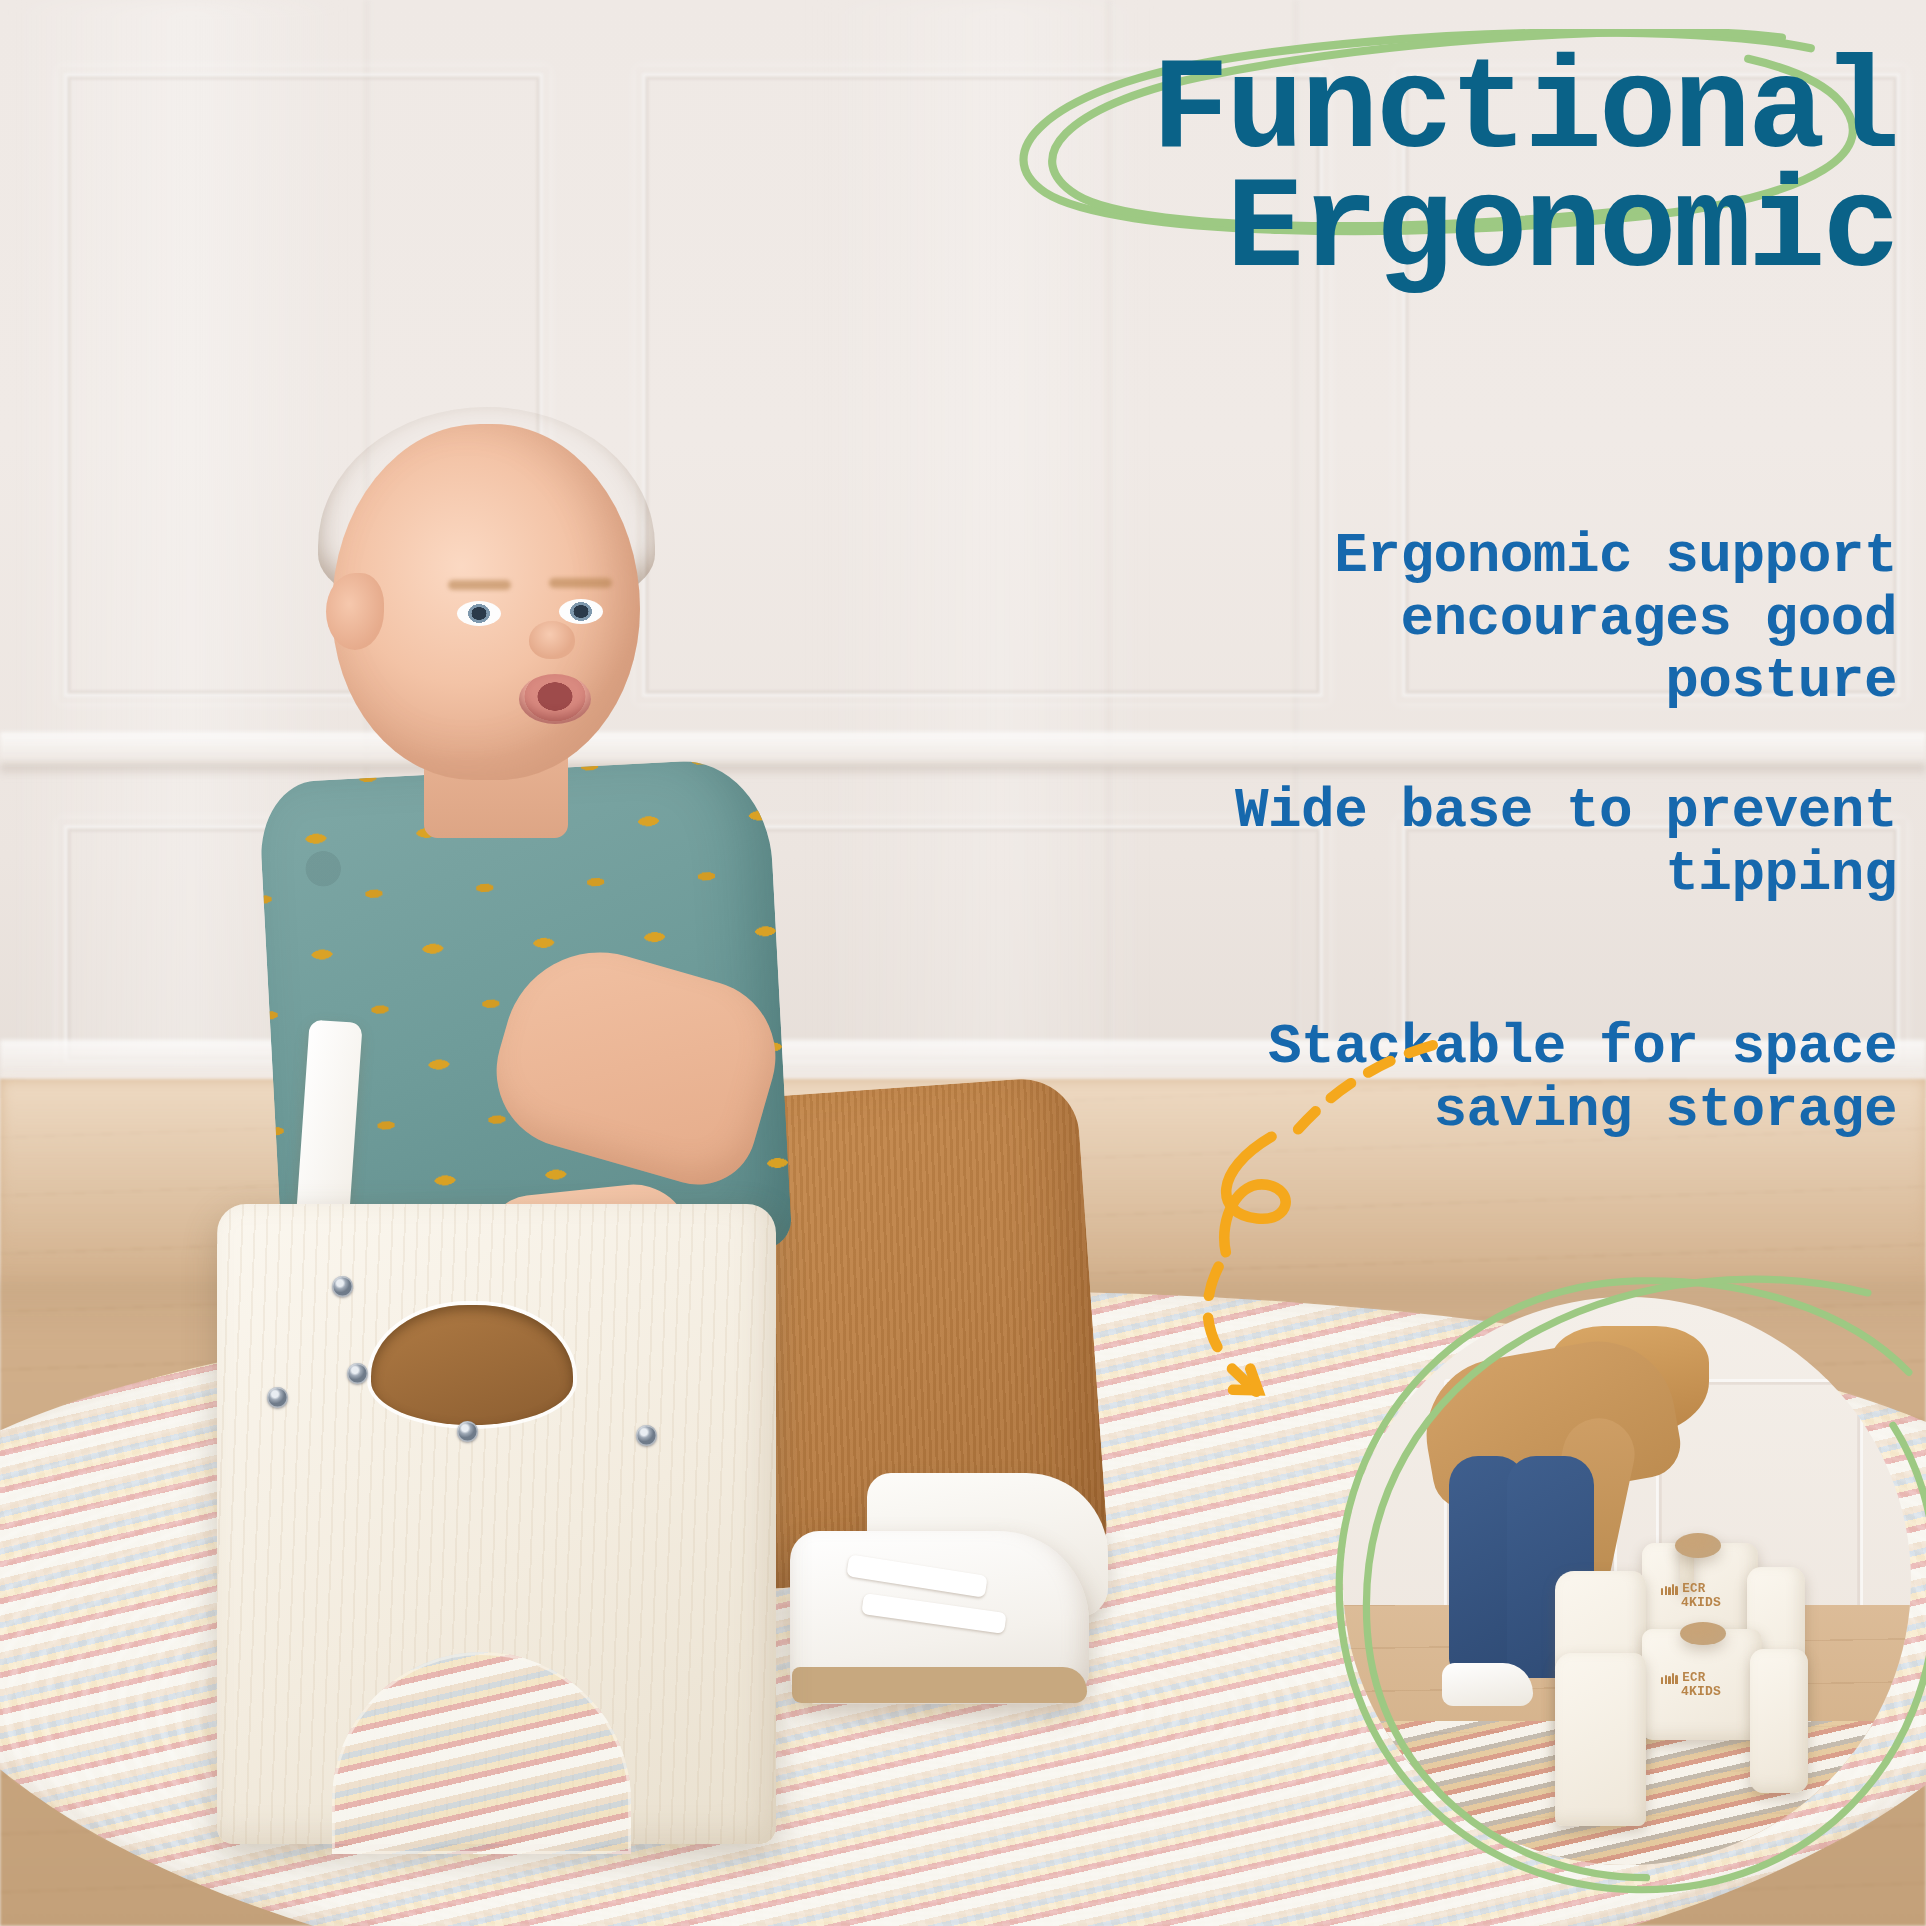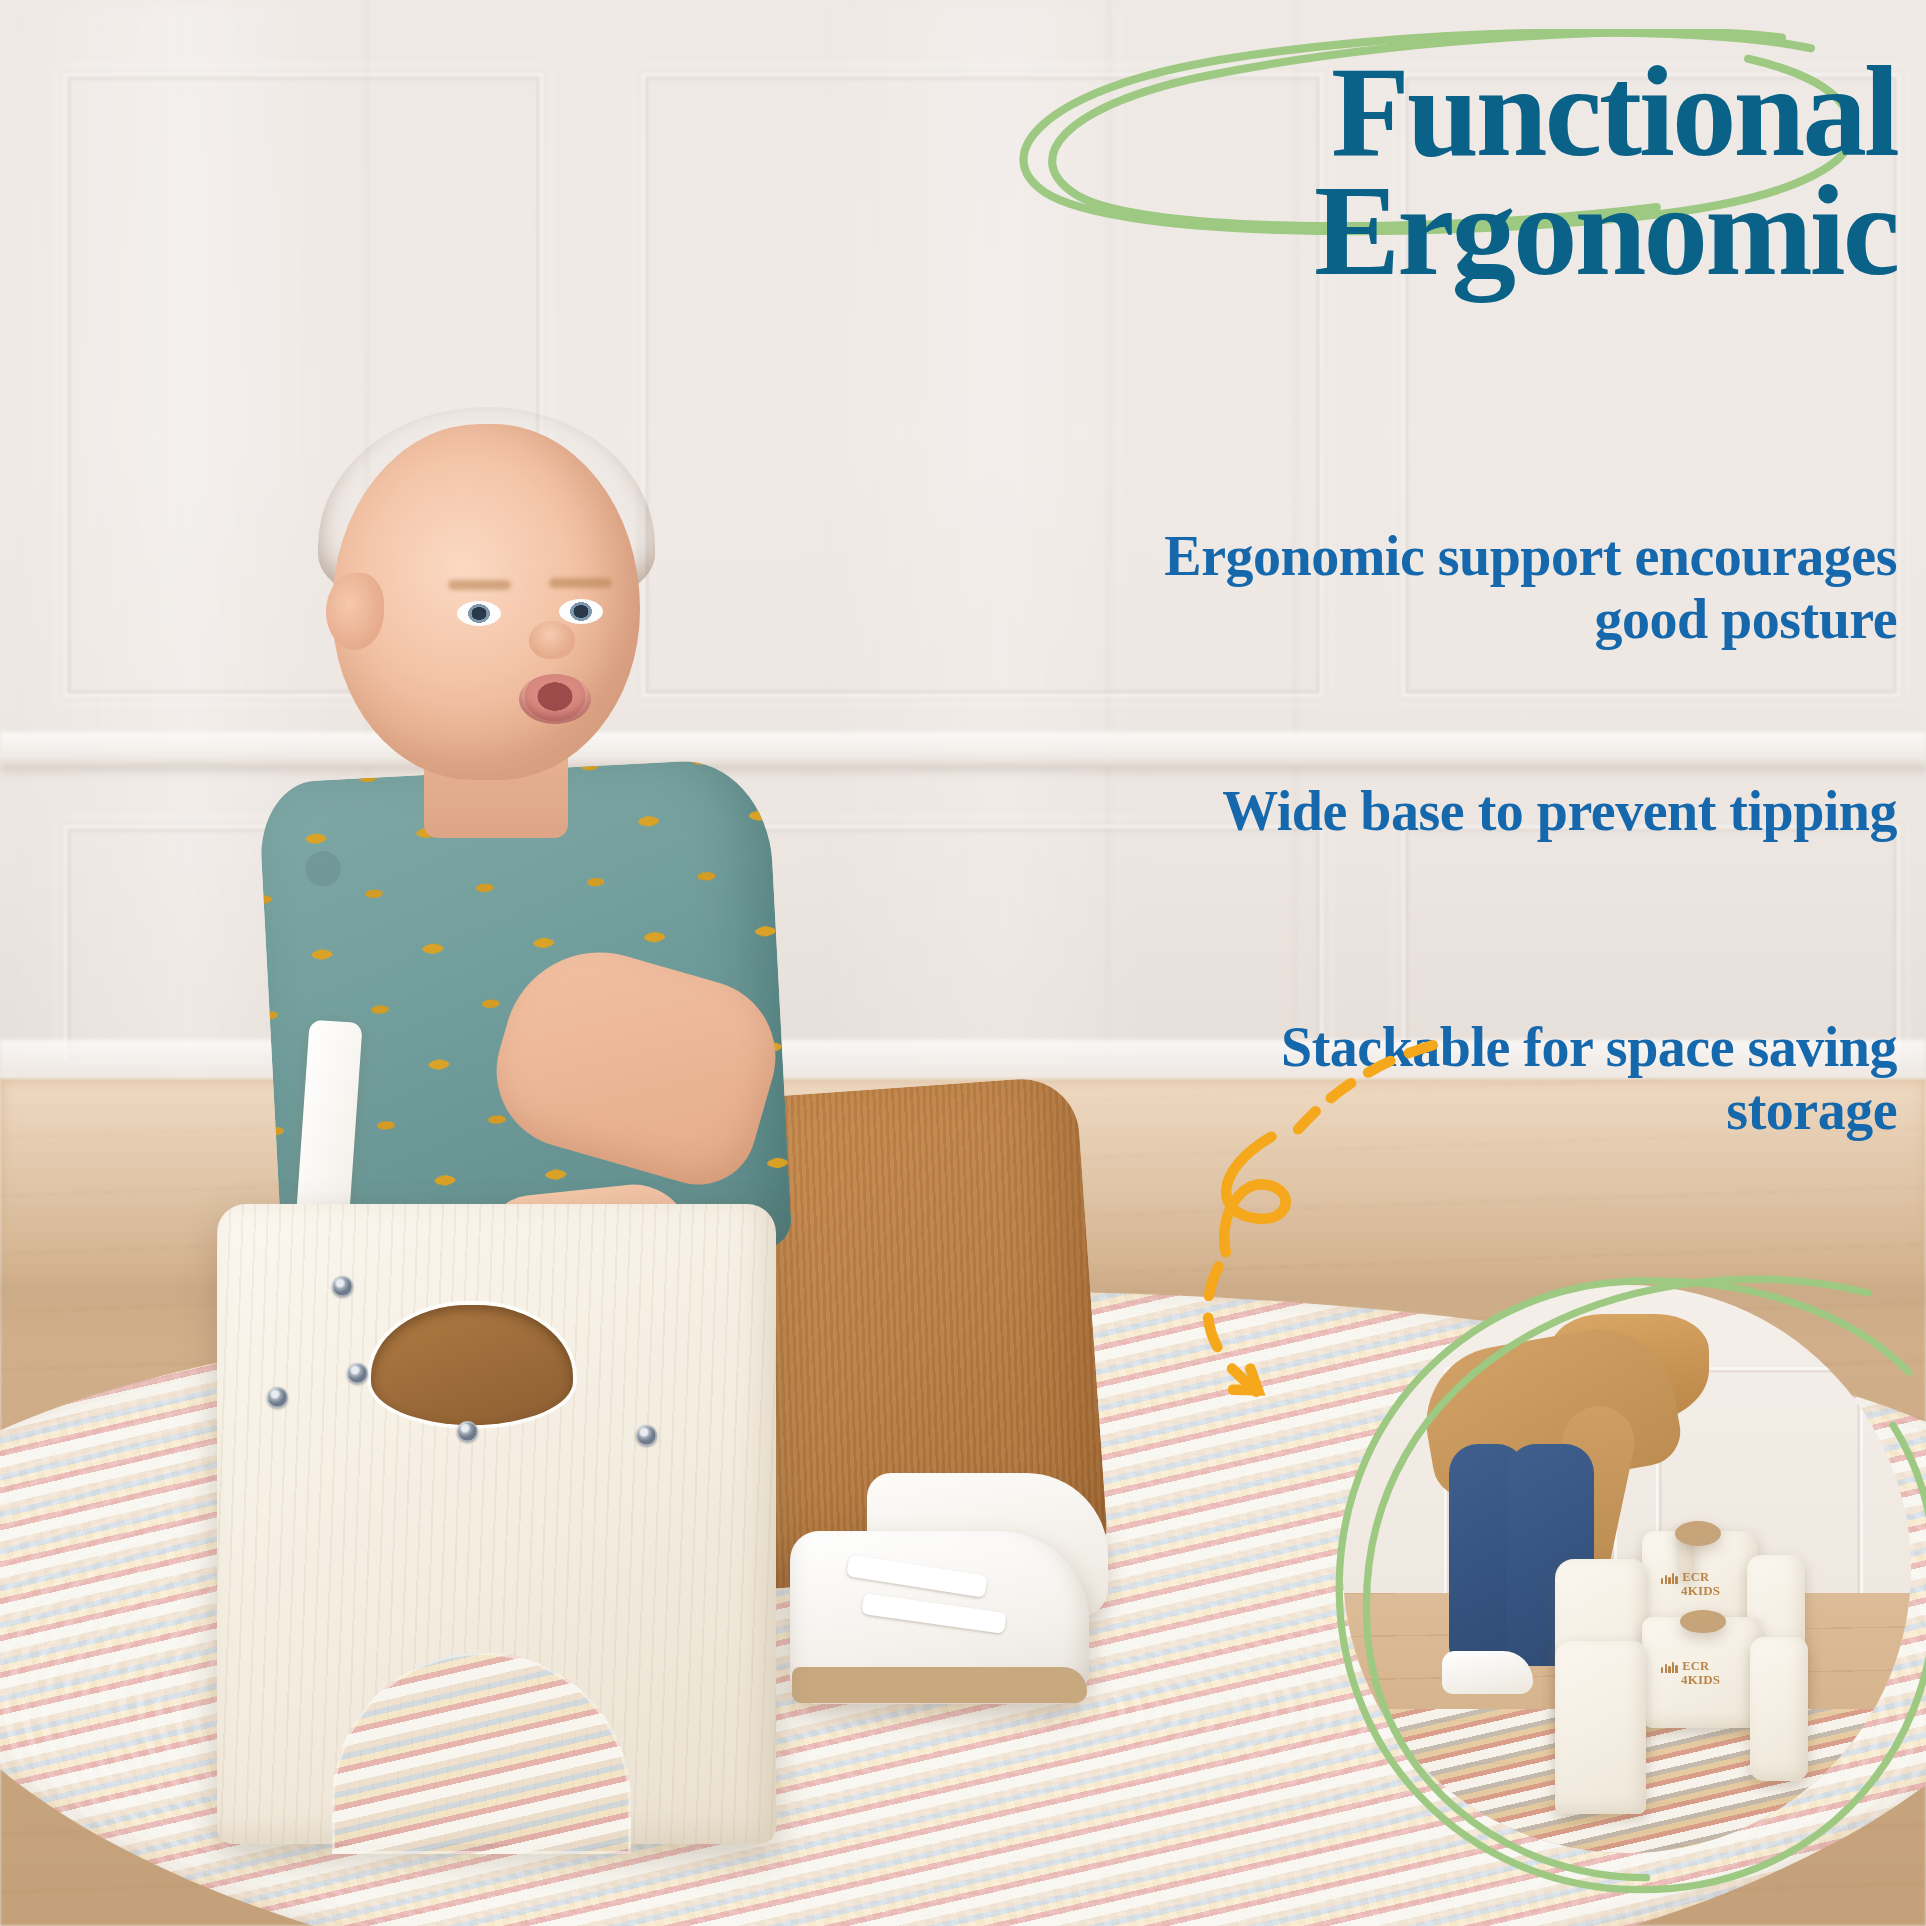--- a/index.html
+++ b/index.html
@@ -2,21 +2,21 @@
 <html style="font-size:7.7px"><head>
 <meta charset="utf-8">
 <style>
   html,body{margin:0;padding:0;background:#ffffff;}
   *{box-sizing:border-box;}
 
   #stage{
     position:relative;
     width:1926px;height:1926px;
     overflow:hidden;
-    font-family:Liberation Serif, serif;
+    font-family:Liberation Mono, monospace;
     background:#efe9e4;
   }
 
   
   .scene{position:absolute;inset:0;overflow:hidden;}
 
   
   .wall{
     position:absolute;left:0;top:0;width:100%;height:1098px;
     background:
@@ -223,21 +223,21 @@
         rgba(248,246,240,.95) 25px 36px);
     box-shadow:inset 0 0 0 2.9px rgba(250,246,238,.6);
   }
   .screw{position:absolute;width:21px;height:21px;border-radius:50%;
     background:radial-gradient(45% 45% at 38% 34%,#e9edf2 0 35%,#9fa9b6 60%,#6f7b8a 100%);
     box-shadow:0 1px 2.4px rgba(60,60,70,.45), inset 0 0 0 1.4px rgba(255,255,255,.45);}
 
   
   .inset-wrap{position:absolute;left:1343px;top:1281px;width:626px;height:626px;}
   .inset-photo{
-    position:absolute;left:0;top:4px;width:568px;height:568px;border-radius:50%;
+    position:absolute;left:0;top:16px;width:568px;height:568px;border-radius:50%;
     overflow:hidden;
   }
   .ip-wall{position:absolute;inset:0;background:linear-gradient(180deg,#f4efe9 0%,#efe8e1 58%,#eae2da 100%);}
   .ip-panel{position:absolute;border-radius:2.9px;
     box-shadow:inset 0 0 0 2.9px rgba(255,255,255,.75), inset 0 0 0 5.8px rgba(208,196,186,.35);
     filter:blur(0.7px);}
   .ip-floor{position:absolute;left:0;top:308px;width:100%;height:270px;
     background:repeating-linear-gradient(179deg, rgba(160,118,76,.18) 0 1.4px, transparent 1.4px 43px),
       linear-gradient(180deg,#dcbc98,#ceaa80);}
   .ip-rug{position:absolute;left:-58px;top:424px;width:722px;height:202px;

